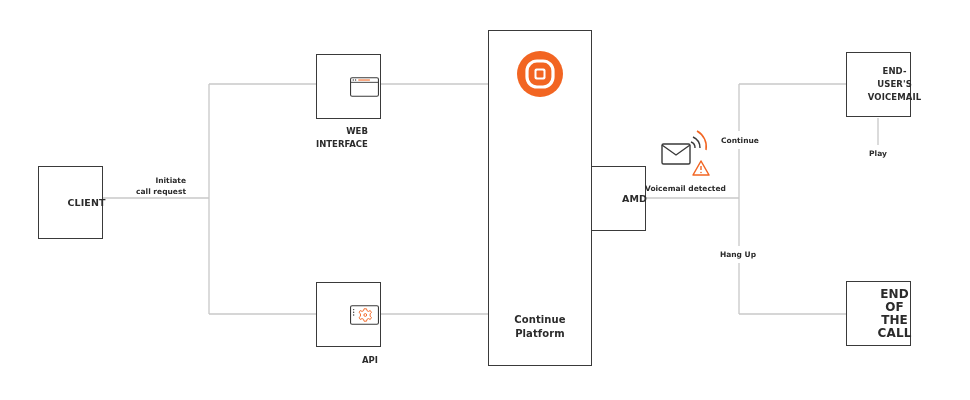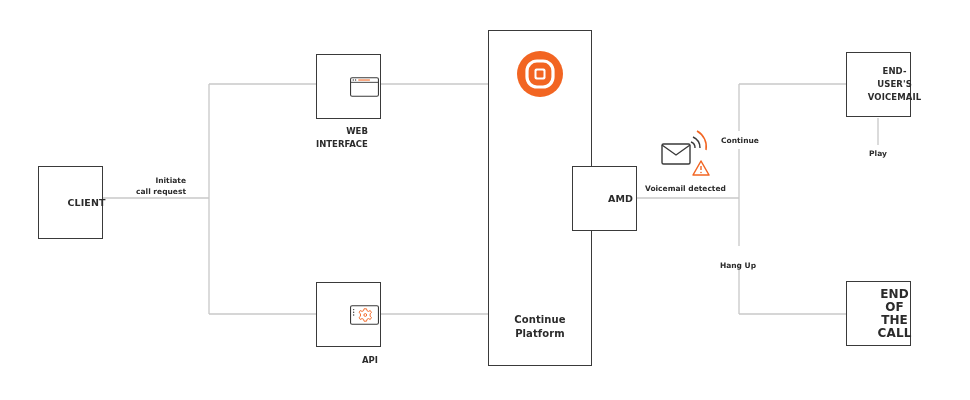--- a/index.html
+++ b/index.html
@@ -94,40 +94,40 @@
       <rect x="11" y="11" width="26" height="26" rx="10" fill="none" stroke="#ffffff" stroke-width="3.2"></rect>
       <rect x="18.5" y="18.5" width="11" height="11" rx="2" fill="#ffffff"></rect>
       <rect x="20.5" y="20.5" width="7" height="7" rx="1" fill="#f26522"></rect>
     </svg>
     <div class="platform-title" style="top:282px;">
       <div>Continue</div>
       <div>Platform</div>
     </div>
   </div>
 
-  <div class="node" style="left:572px; top:166px; width:65px; height:65px;text-align:right;">
+  <div class="node" style="left:591px; top:166px; width:55px; height:65px;text-align:right;">
     <span>AMD</span>
   </div>
 
   <svg class="icon-box" width="60" height="50" viewBox="0 0 60 50" style="left:660px; top:128px;">
     <rect x="2" y="16" width="28" height="20" rx="1.5" fill="none" stroke="#3a3a3a" stroke-width="1.4"></rect>
     <polyline points="2,17 16,27 30,17" fill="none" stroke="#3a3a3a" stroke-width="1.4"></polyline>
     <path d="M31,14 A6,6 0 0 1 35,20" fill="none" stroke="#3a3a3a" stroke-width="1.4"></path>
     <path d="M33,9 A12,12 0 0 1 40,20" fill="none" stroke="#3a3a3a" stroke-width="1.4"></path>
     <path d="M37,3 A18,18 0 0 1 46,22" fill="none" stroke="#f26522" stroke-width="1.5"></path>
     <path d="M33,47 L41,33 L49,47 Z" fill="#ffffff" stroke="#f26522" stroke-width="1.5" stroke-linejoin="round"></path>
     <line x1="41" y1="38" x2="41" y2="42" stroke="#f26522" stroke-width="1.4"></line>
     <circle cx="41" cy="44.5" r="0.8" fill="#f26522"></circle>
   </svg>
 
   <div class="label" style="left:645px; top:183px; width:80px;">Voicemail detected</div>
 
   <div class="label" style="left:715px; top:135px; width:50px;">Continue</div>
 
-  <div class="label" style="left:713px; top:249px; width:50px;margin-top:11px;">Hang Up</div>
+  <div class="label" style="left:713px; top:249px; width:50px;">Hang Up</div>
 
   <div class="node" style="left:846px; top:52px; width:65px; height:65px; font-size:8.5px; line-height:13px;">
     <div>
       <div>END-USER'S</div>
       <div>VOICEMAIL</div>
     </div>
   </div>
 
   <div class="label" style="left:858px; top:148px; width:40px;">Play</div>
 

